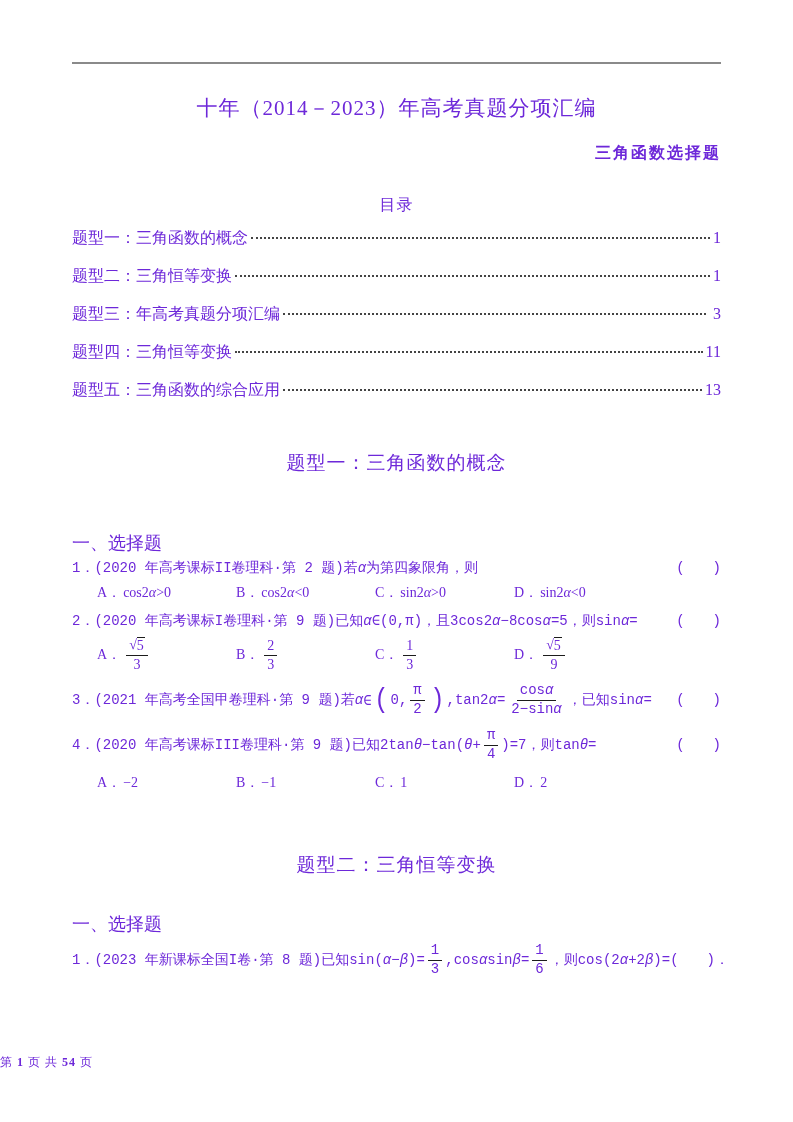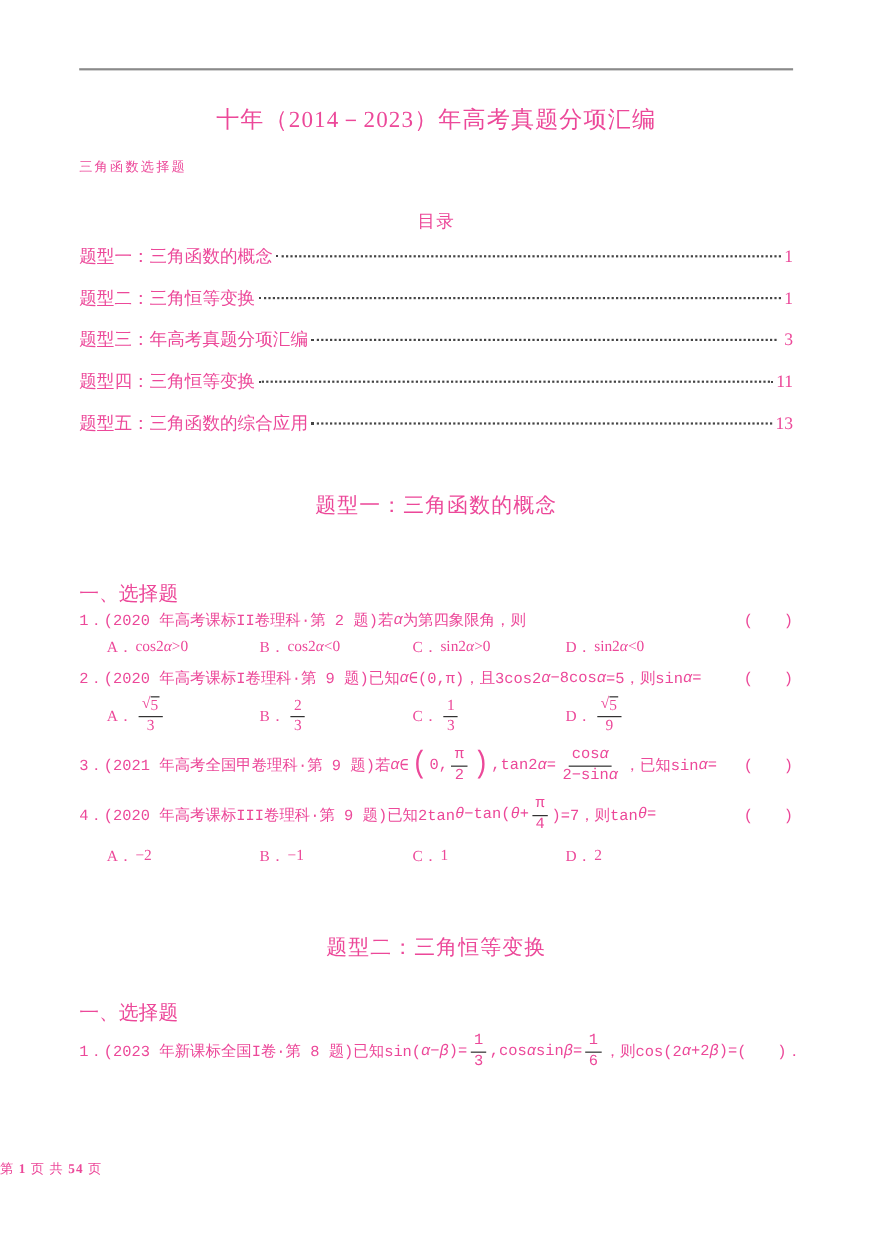--- a/index.html
+++ b/index.html
@@ -2,28 +2,28 @@
 <html><head>
 <meta charset="utf-8">
 <style>
   html,body{margin:0;padding:0;background:#e8e8e8;}
   .page{
     position:relative;
     width:793px;height:1122px;
     margin:0 auto;
     background:#ffffff;
     font-family:"Liberation Serif","DejaVu Serif",serif;
-    color:#ec4899;
+    color:#6d28d9;
     box-sizing:border-box;
     padding:0 72px;
     overflow:hidden;
   }
   .top-rule{margin-top:62px;height:2px;background:#8a8a8a;}
   .title{margin:30px 0 0;font-size:21px;font-weight:normal;text-align:center;letter-spacing:1px;}
-  .subtitle{margin:21px 0 0;font-size:12px;font-weight:normal;text-align:left;letter-spacing:2px;}
+  .subtitle{margin:21px 0 0;font-size:16px;font-weight:bold;text-align:right;letter-spacing:2px;}
   .toc-heading{margin-top:31px;font-size:16px;text-align:center;letter-spacing:1px;}
   .toc{list-style:none;margin:12px 0 0;padding:0;}
   .toc-item{display:flex;align-items:baseline;font-size:16px;line-height:20px;margin-bottom:18px;}
   .toc-dots{flex:1;border-bottom:2px dotted #444;margin:0 3px;transform:translateY(-4px);}
   .toc-page{white-space:pre;}
   .section-heading{font-size:19px;text-align:center;letter-spacing:1px;}
   .sh1{margin-top:50px;}
   .sh2{margin-top:60px;}
   .subheading{font-size:18px;margin-top:55px;}
   .subheading.s2{margin-top:34px;}

